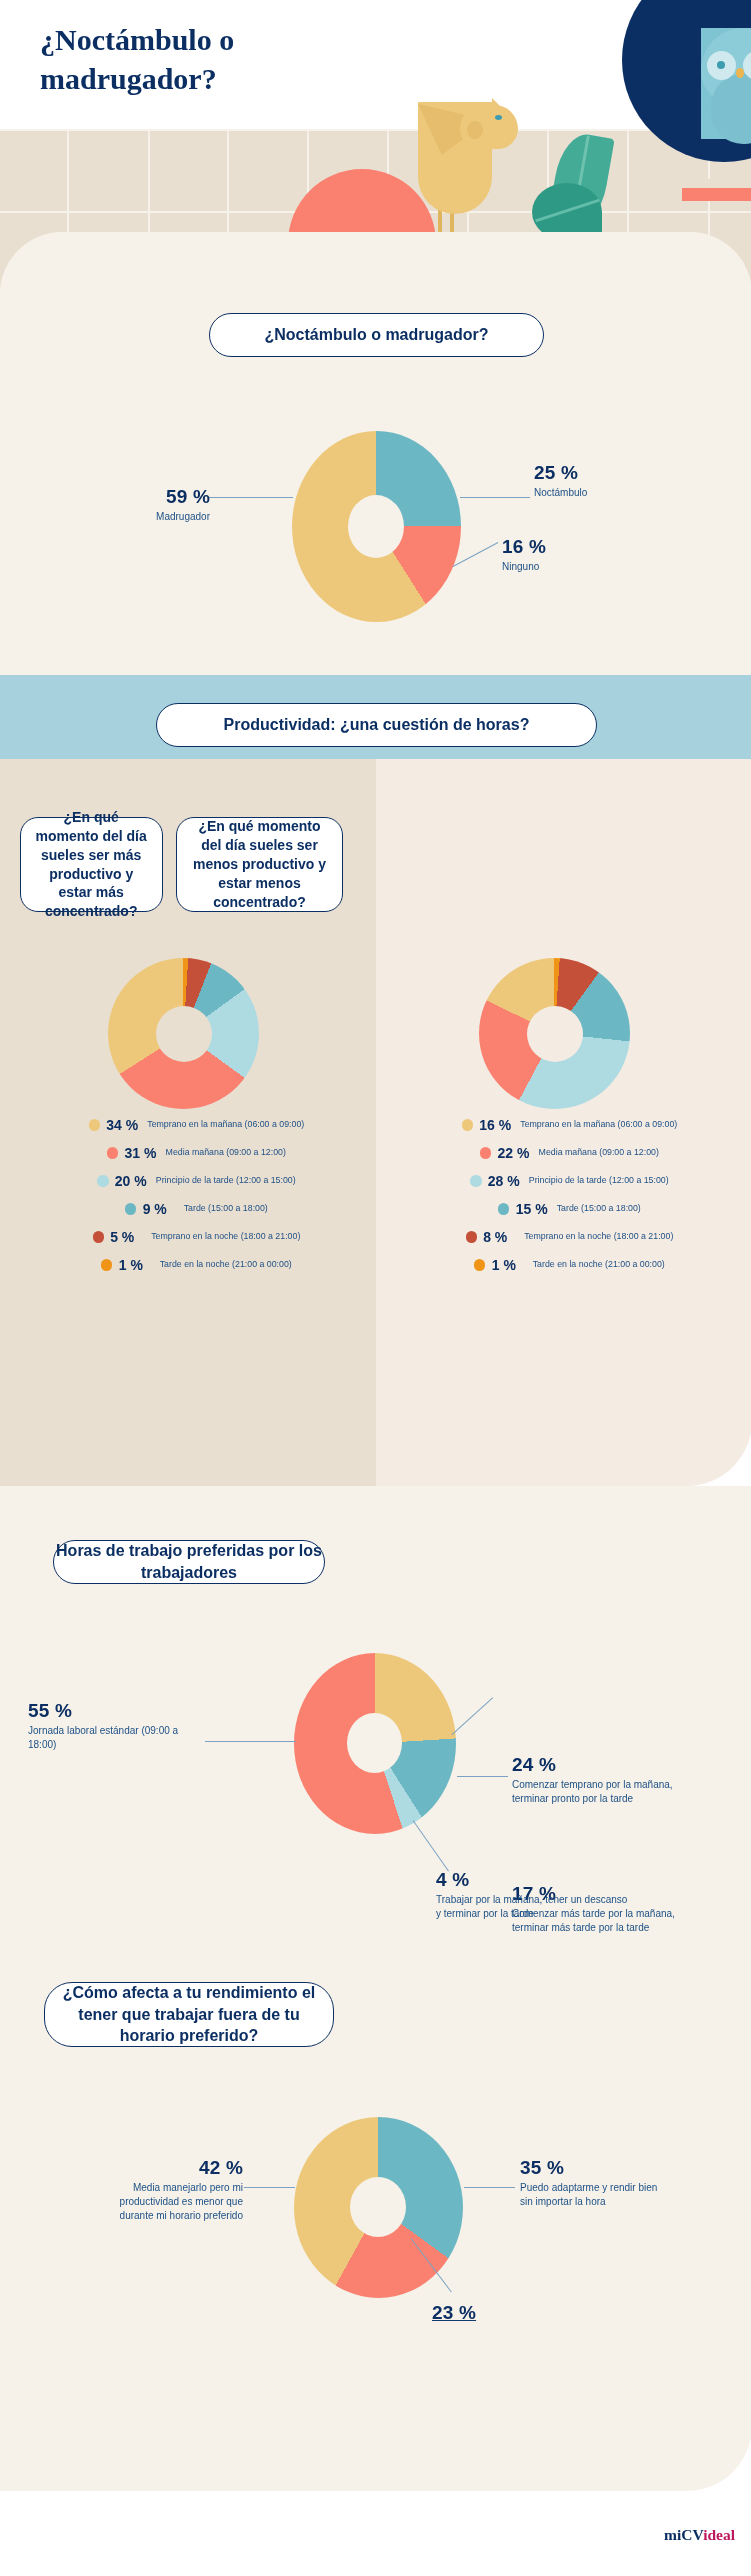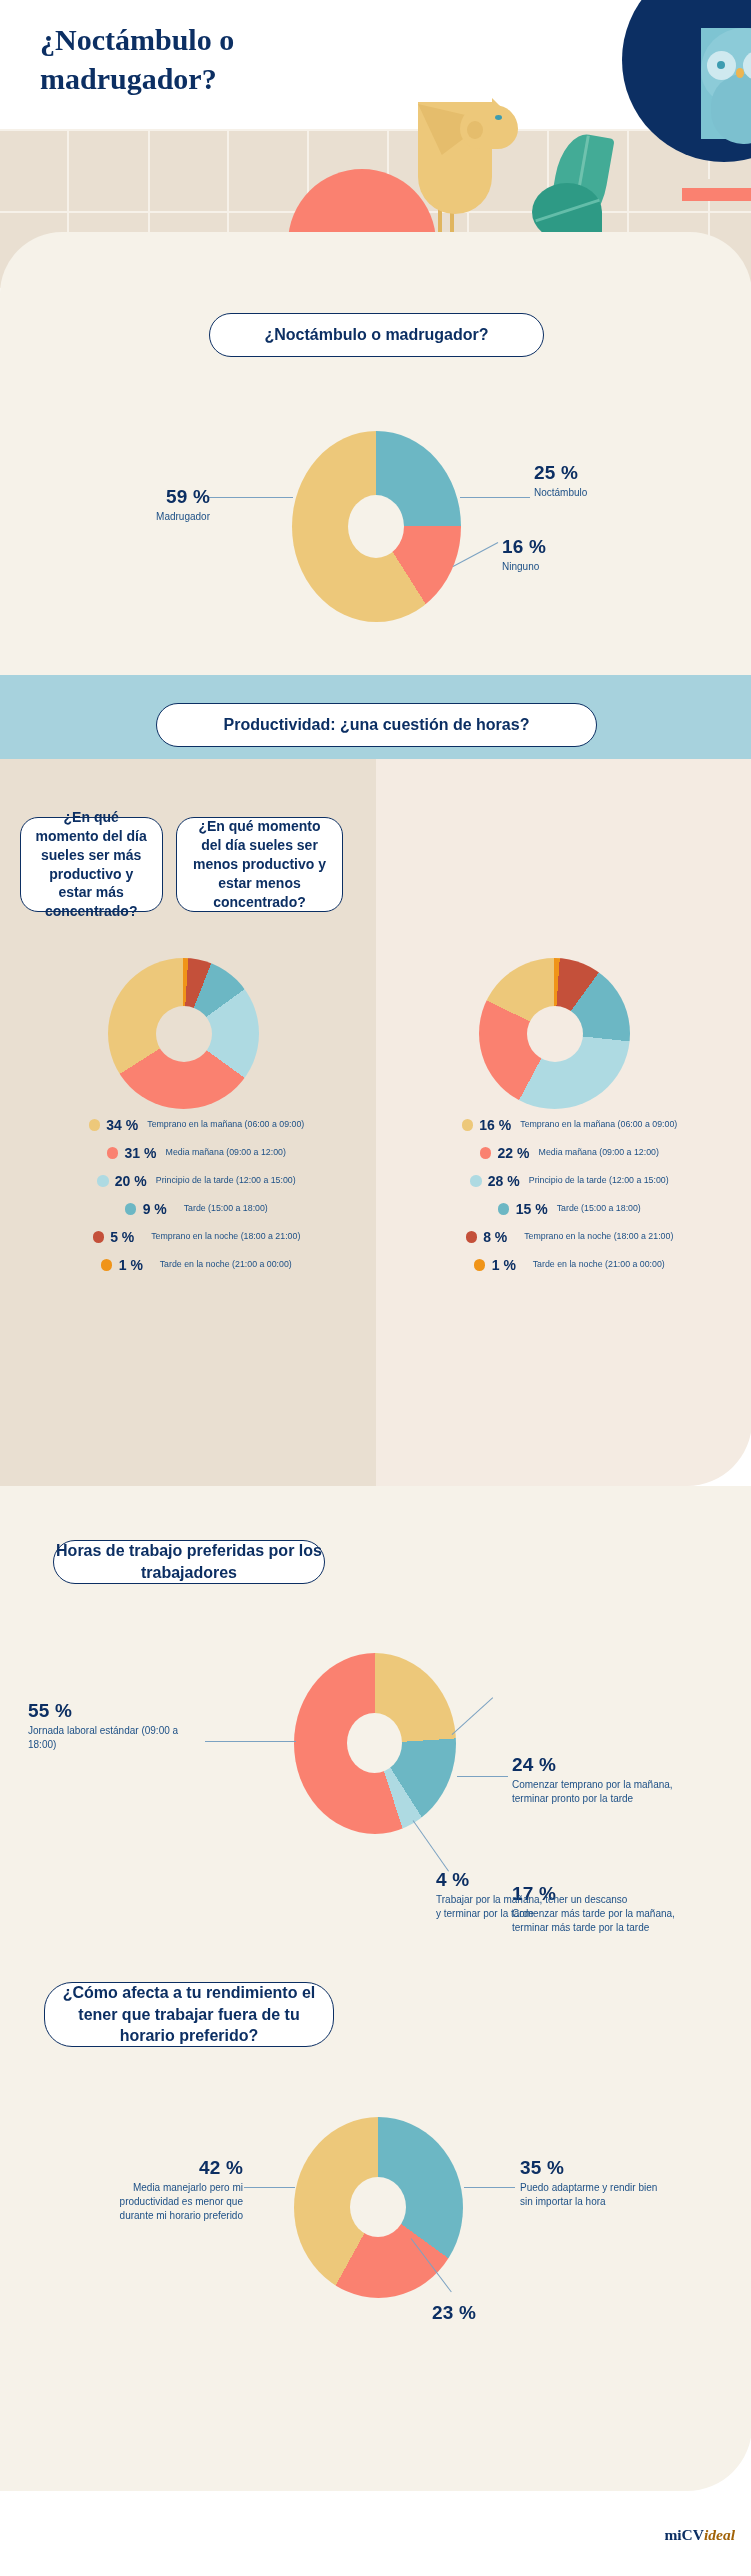--- a/index.html
+++ b/index.html
@@ -85,21 +85,21 @@
   
   .legend { position:absolute; }
   .lrow { display:flex; align-items:center; margin-bottom:12px;justify-content:center; }
   .ldot { width:11.2px; height:11.2px; border-radius:50%; flex:0 0 11.2px; margin-right:6.3px; }
   .lpct { font-size:14px; font-weight:700; color:#0c2f63; width:41px; flex:0 0 41px; }
   .ltxt { font-size:8.8px; color:#1d5086; line-height:1.28; }
 
   
   .footer-logo { position:absolute; right:17px; top:2526px; font-family:"Liberation Serif", serif; font-size:15.5px; font-weight:700; }
   .lg-a { color:#0c2f63; }
-  .lg-b { color:#a16207;font-style:italic; }
+  .lg-b { color:#be185d; }
 </style>
 </head>
 <body>
 
 <div class="header">
   <div class="hdr-tilewall"></div>
   <div class="tile-line-h" style="top:129px"></div>
   <div class="tile-line-h" style="top:211px"></div>
   <div class="tile-line-v" style="left:67px;top:129px"></div>
   <div class="tile-line-v" style="left:148px;top:129px"></div>
@@ -291,20 +291,20 @@
   <div class="cl">Media manejarlo pero mi productividad es menor que durante mi horario preferido</div>
 </div>
 
 <div class="lead" style="left:464px;top:2187px;width:51px;"></div>
 <div class="callout" style="left:520px;top:2157px;width:148px;">
   <div class="cv">35 %</div>
   <div class="cl">Puedo adaptarme y rendir bien sin importar la hora</div>
 </div>
 
 <div class="lead-d" style="left:411px;top:2238px;width:67px;transform:rotate(53deg);"></div>
-<div class="callout" style="left:432px;top:2302px;width:197px;">
+<div class="callout" style="left:432px;top:2302px;width:197px;text-decoration:underline;">
   <div class="cv">23 %</div>
 </div>
 
 <div class="footer-logo">
   <span class="lg-a">miCV</span><span class="lg-b">ideal</span>
 </div>
 
 
 </body></html>

